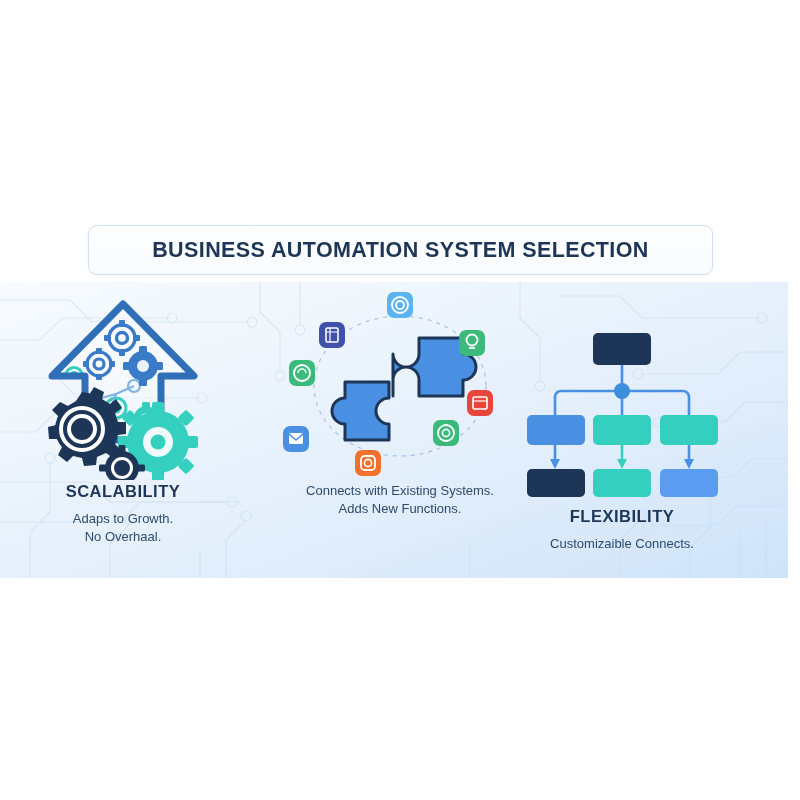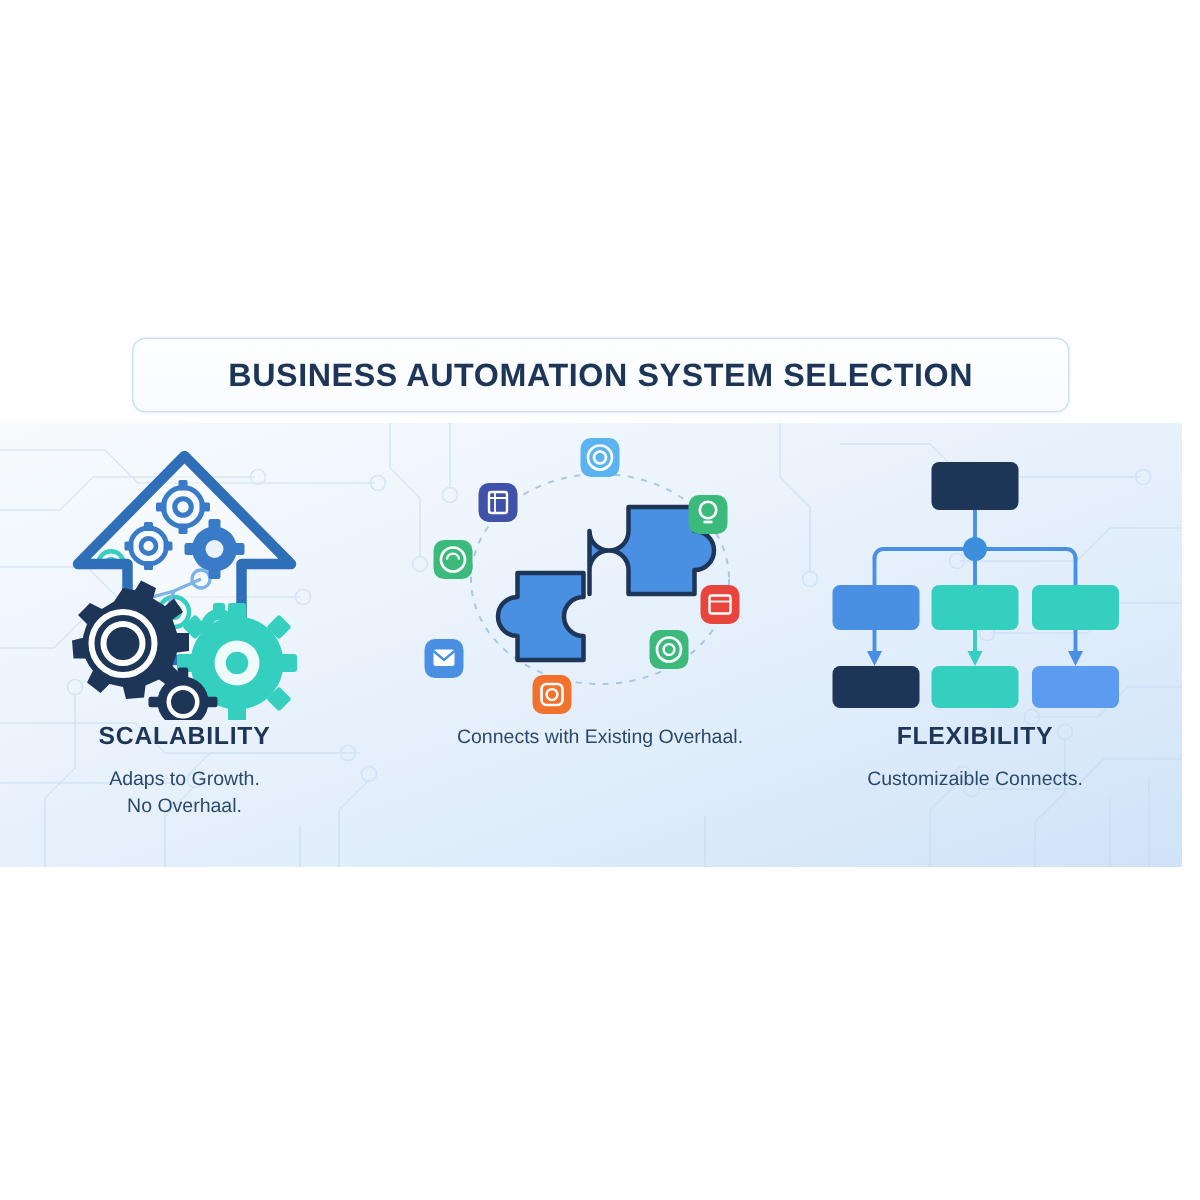--- a/index.html
+++ b/index.html
@@ -70,21 +70,21 @@
 
   
   .column {
     position: absolute;
     top: 0;
     width: 250px;
     height: 296px;
   }
   #col-scalability  { left: 28px; }
   #col-integrations { left: 275px; }
-  #col-flexibility  { left: 525px; }
+  #col-flexibility  { left: 497px; margin-top: 25px; }
 
   .art {
     position: absolute;
     left: 0;
     top: 8px;
     width: 250px;
     height: 190px;
   }
 
   .captions {
@@ -361,21 +361,22 @@
         </g>
 
         <g>
           <rect x="80" y="160" width="26" height="26" rx="7" fill="#f2712c"></rect>
           <rect x="86" y="166" width="14" height="14" rx="3.5" fill="none" stroke="#ffffff" stroke-width="1.8"></rect>
           <circle cx="93" cy="173" r="3.6" fill="none" stroke="#ffffff" stroke-width="1.6"></circle>
         </g>
       </svg>
 
       <div class="captions">
-        <div class="cap-line">Connects with Existing Overhaal.</div>
+        <div class="cap-line">Connects with Existing Systems.</div>
+        <div class="cap-line">Adds New Functions.</div>
       </div>
     </div>
 
     <div class="column" id="col-flexibility">
 
       <svg class="art" viewBox="0 0 250 190">
 
         <g fill="none" stroke="#4a90e2" stroke-width="2.6" stroke-linecap="round">
 
           <path d="M125 48 L125 76"></path>

